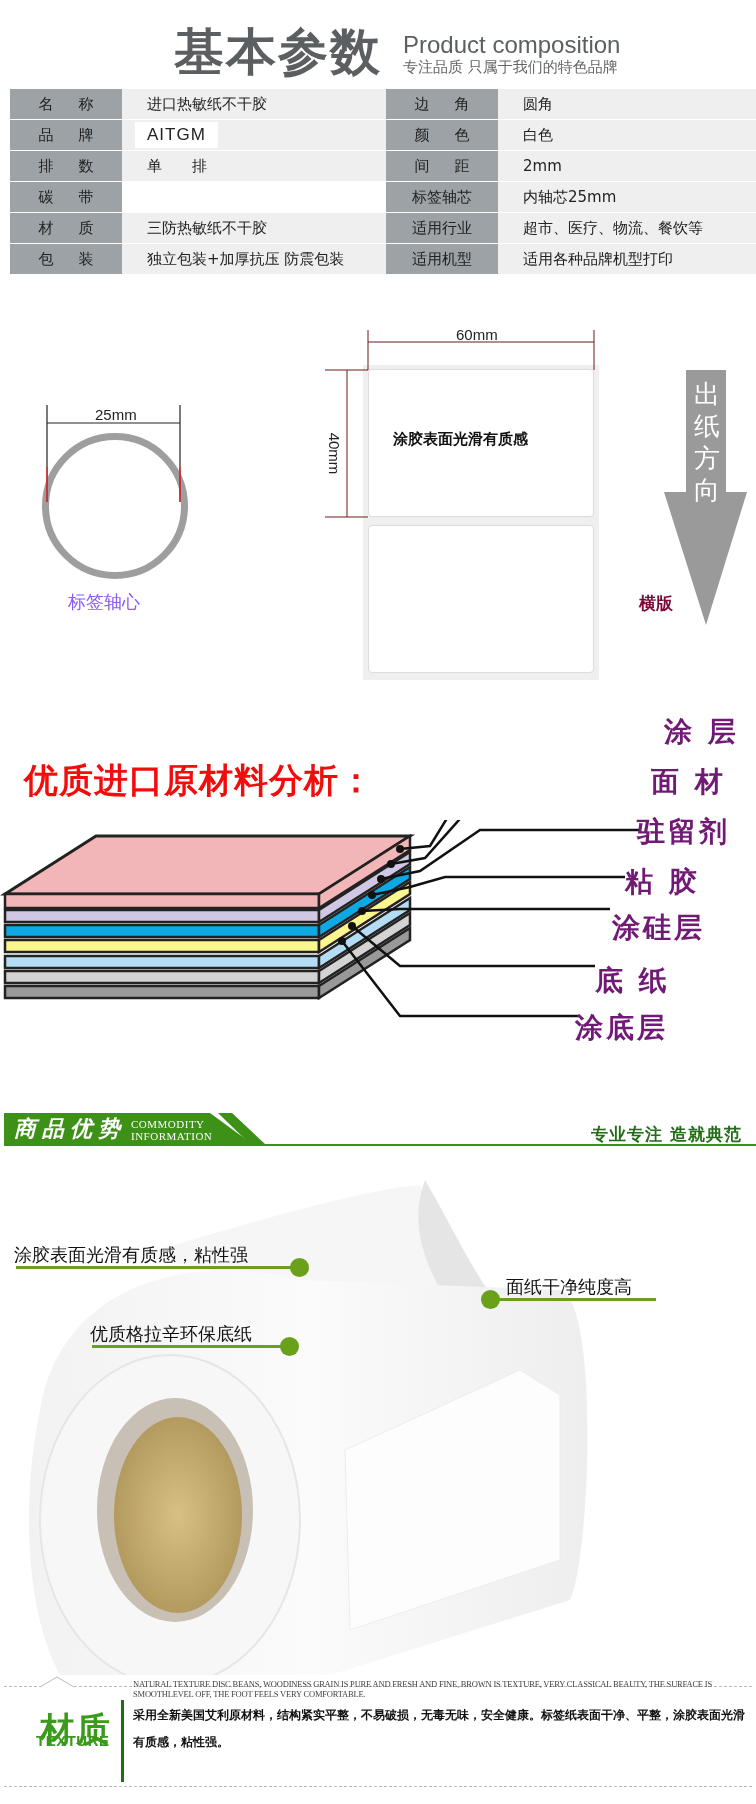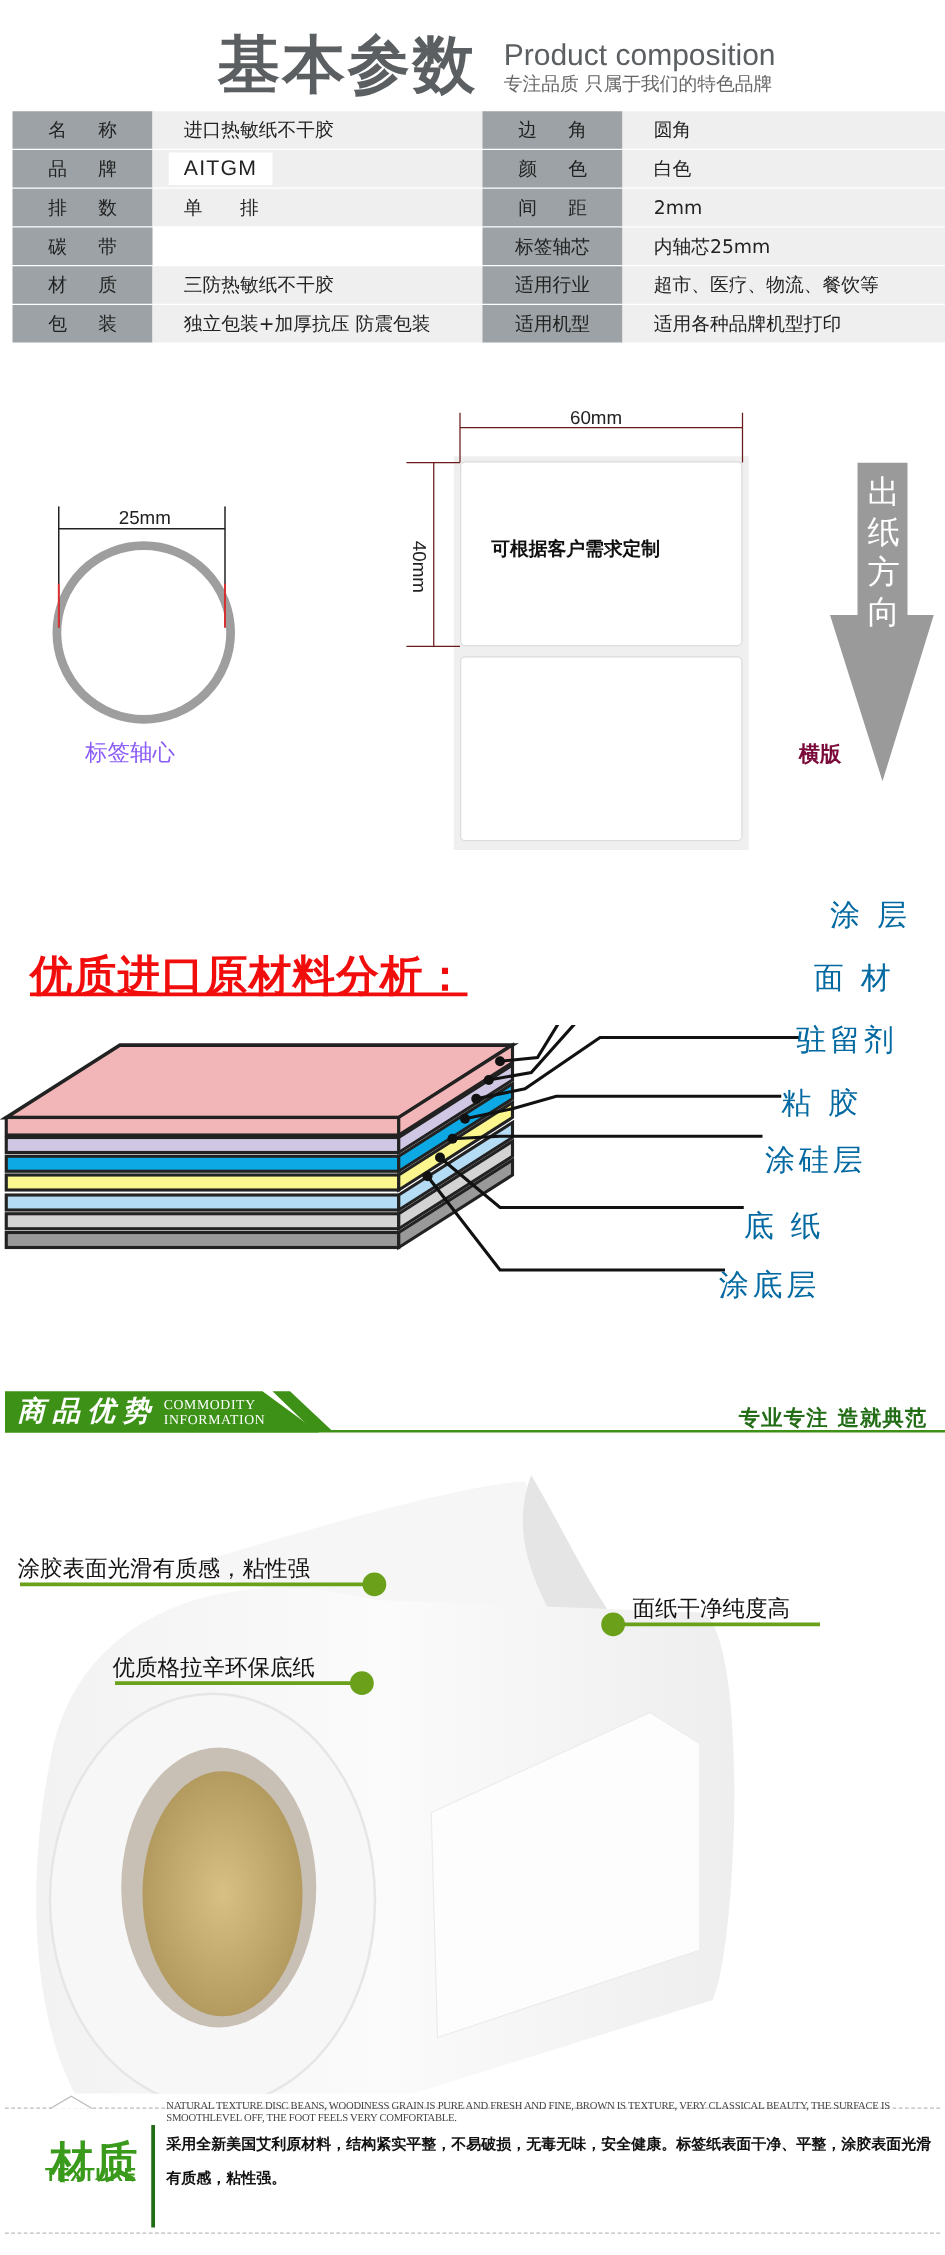--- a/index.html
+++ b/index.html
@@ -26,22 +26,22 @@
   .dim-text { font-family: "Liberation Sans", sans-serif; font-size: 15px; color: #222; position: absolute; }
 
   
   .label-bg { position: absolute; left: 363px; top: 365px; width: 236px; height: 315px; background: #efefef; }
   .label-card { position: absolute; background: #fff; border: 1px solid #dcdcdc; border-radius: 4px; }
   .label-text { position: absolute; left: 393px; top: 430px; font-size: 15px; font-weight: bold; color: #111; }
   .arrow-text { position: absolute; left: 692px; top: 378px; width: 30px; font-size: 26px; color: #fff; line-height: 32px; text-align: center; }
   .hengban { position: absolute; left: 639px; top: 592px; font-size: 17px; font-weight: bold; color: #7a0a3a; }
 
   
-  .mat-title { position: absolute; left: 24px; top: 758px; font-size: 34px; font-weight: bold; color: #f20d0d; letter-spacing: 1px; text-decoration: underline; }
-  .layer-label { position: absolute; font-size: 24px; font-weight: normal; color: #0369a1; letter-spacing: 3px; line-height: 36px; }
+  .mat-title { position: absolute; left: 24px; top: 758px; font-size: 34px; font-weight: bold; color: #f20d0d; letter-spacing: 1px; }
+  .layer-label { position: absolute; font-size: 28px; font-weight: bold; color: #701a75; letter-spacing: 3px; line-height: 36px; }
 
   
   .banner-cn { position: absolute; left: 14px; top: 1114px; font-size: 22px; font-weight: bold; color: #fff; font-family: "DejaVu Serif", serif; letter-spacing: 6px; font-style: italic; }
   .banner-en { position: absolute; left: 131px; top: 1118px; font-family: "Liberation Serif", serif; font-size: 11px; color: #fff; line-height: 12px; letter-spacing: 0.5px; }
   .banner-right { position: absolute; left: 591px; top: 1123px; font-size: 17px; font-weight: bold; color: #236d17; letter-spacing: 1px; }
 
   
   .callout { position: absolute; font-size: 18px; color: #111; white-space: nowrap; }
   .callout-line { position: absolute; height: 3px; background: #6aa01a; }
   .callout-dot { position: absolute; width: 19px; height: 19px; border-radius: 50%; background: #6aa01a; }
@@ -171,21 +171,21 @@
   <svg class="abs" style="left:325px;top:330px;" width="280" height="210">
     <line x1="43" y1="0" x2="43" y2="40" stroke="#6b1a1a" stroke-width="1"></line>
     <line x1="269" y1="0" x2="269" y2="40" stroke="#6b1a1a" stroke-width="1"></line>
     <line x1="43" y1="12" x2="269" y2="12" stroke="#6b1a1a" stroke-width="1"></line>
     <line x1="0" y1="40" x2="43" y2="40" stroke="#6b1a1a" stroke-width="1"></line>
     <line x1="0" y1="187" x2="43" y2="187" stroke="#6b1a1a" stroke-width="1"></line>
     <line x1="22" y1="40" x2="22" y2="187" stroke="#6b1a1a" stroke-width="1"></line>
   </svg>
   <div class="dim-text" style="left:456px;top:326px;">60mm</div>
   <div class="dim-text" style="left:314px;top:445px;transform:rotate(90deg);transform-origin:center;">40mm</div>
-  <div class="label-text">可根据客户需求定制</div>
+  <div class="label-text">涂胶表面光滑有质感</div>
 
   <svg class="abs" style="left:664px;top:370px;" width="84" height="256">
     <polygon points="22,0 62,0 62,122 83,122 42,255 0,122 22,122" fill="#9a9a9a"></polygon>
   </svg>
   <div class="arrow-text">出纸方向</div>
   <div class="hengban">横版</div>
 </div>
 
 <div>
   <div class="mat-title">优质进口原材料分析：</div>

